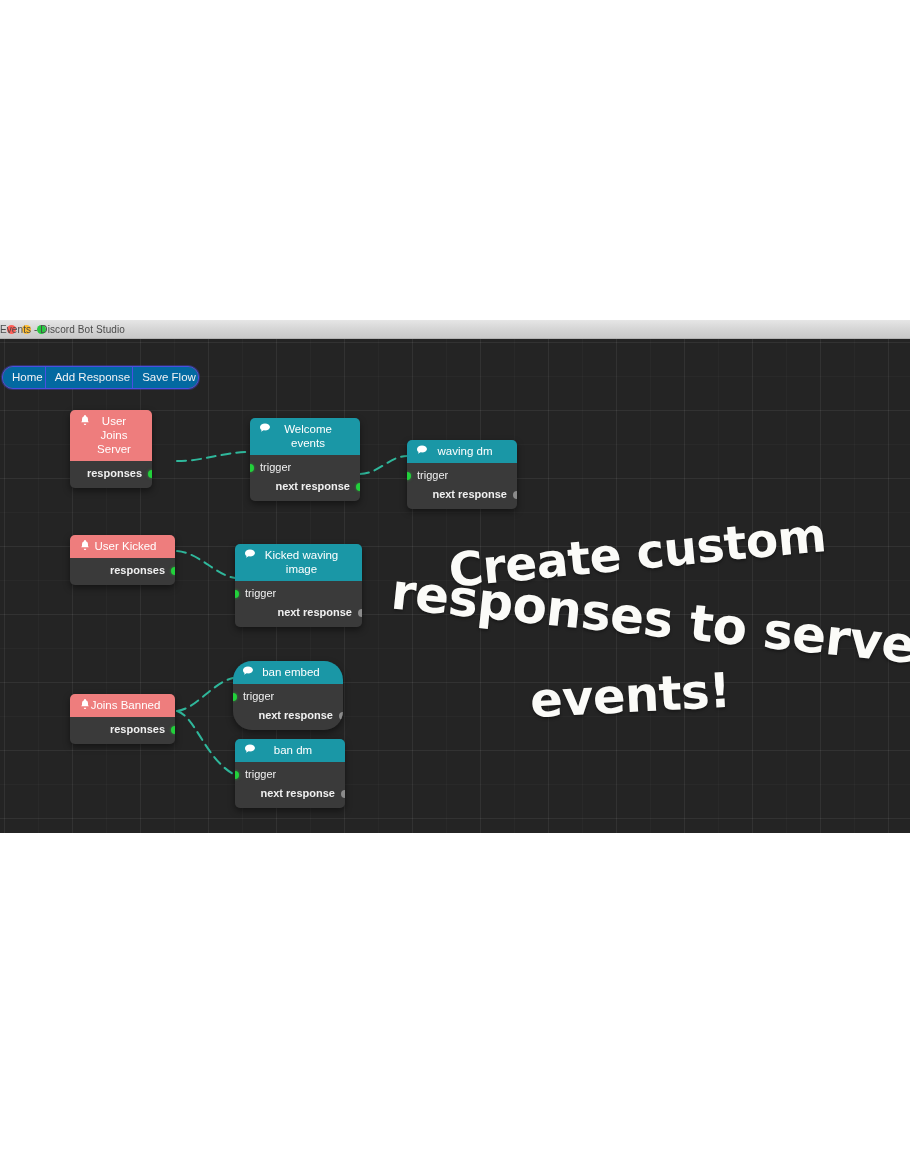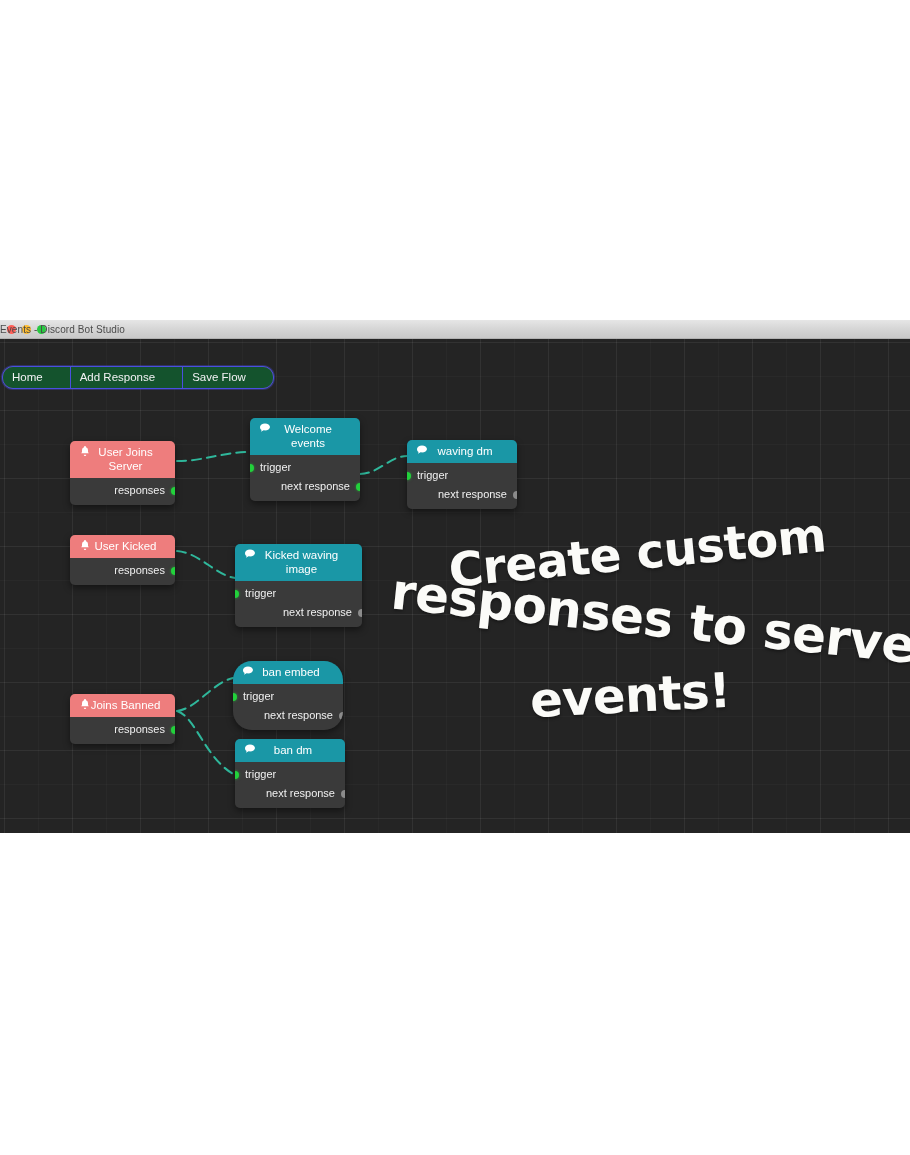--- a/index.html
+++ b/index.html
@@ -88,22 +88,22 @@
     border: 1px solid #4a4fe0;
     border-radius: 11px;
     overflow: hidden;
     background: #5c5c66;
     box-shadow: 0 0 0 1px rgba(74,79,224,.35);
     z-index: 30;
   }
   .tool-btn {
     font-size: 11.5px;
     color: #f2f2f4;
-    padding: 4px 27px 5px 9px;
-    background: #14532d;
+    padding: 4px 2px 5px 9px;
+    background: #0369a1;
     border-right: 1px solid #4a4fe0;
     white-space: nowrap;
     cursor: pointer;
     line-height: 12px;
   }
   .tool-btn:last-child { border-right: none; }
 
   
   #connections {
     position: absolute;
@@ -153,21 +153,21 @@
     background: #3a3a3a;
     padding: 3px 0 5px 0;
   }
   .port-row {
     position: relative;
     font-size: 11px;
     color: #f0f0f0;
     padding: 3px 10px 3px 10px;
     line-height: 13px;
   }
-  .port-row.port-out { text-align: right; }
+  .port-row.port-out { text-align: right; font-weight: bold; }
   .port-row.port-in  { text-align: left; }
 
   .port-dot {
     position: absolute;
     width: 8px; height: 8px;
     border-radius: 50%;
     top: 50%;
     transform: translateY(-50%);
   }
   .port-dot.left  { left: -4px; }
@@ -245,21 +245,21 @@
         <path d="M177,372 C196,378 205,420 235,436"></path>
       </g>
     </svg>
 
     <div id="toolbar">
       <div class="tool-btn">Home</div>
       <div class="tool-btn">Add Response</div>
       <div class="tool-btn">Save Flow</div>
     </div>
 
-    <div class="node" style="left:70px; top:102px; width:105px;">
+    <div class="node" style="left:70px; top:71px; width:82px;">
       <div class="node-header hdr-event">
         <svg class="hdr-icon" viewBox="0 0 24 24" fill="#ffffff">
           <path d="M12 2a2 2 0 0 1 2 2v.6a6 6 0 0 1 4 5.6v4l1.6 2.4H4.4L6 14.2v-4a6 6 0 0 1 4-5.6V4a2 2 0 0 1 2-2zm0 20a2.5 2.5 0 0 1-2.5-2.5h5A2.5 2.5 0 0 1 12 22z"></path>
         </svg>
         <span class="hdr-text">User Joins Server</span>
       </div>
       <div class="node-body">
         <div class="port-row port-out">
           <span>responses</span>
           <span class="port-dot right dot-green"></span>

